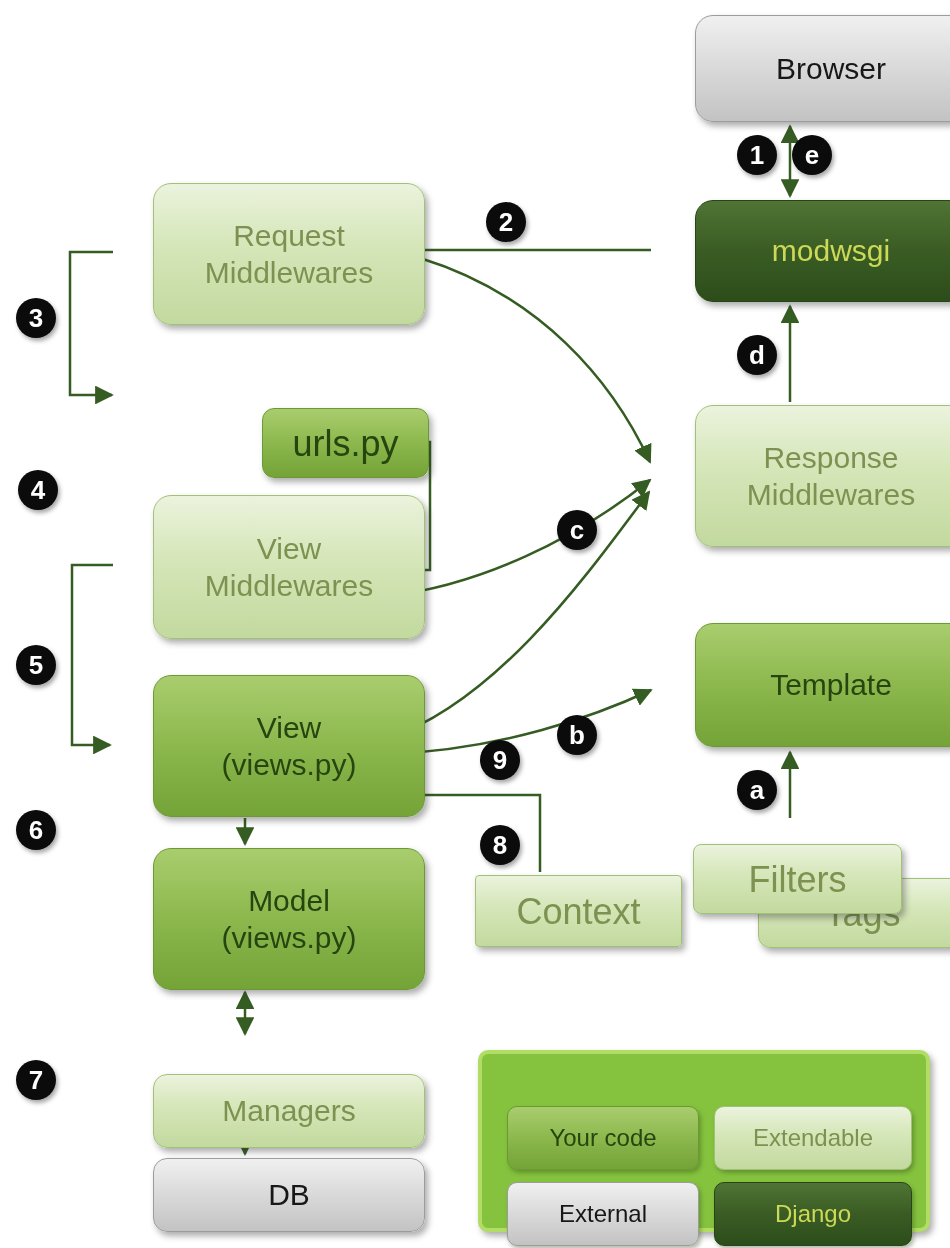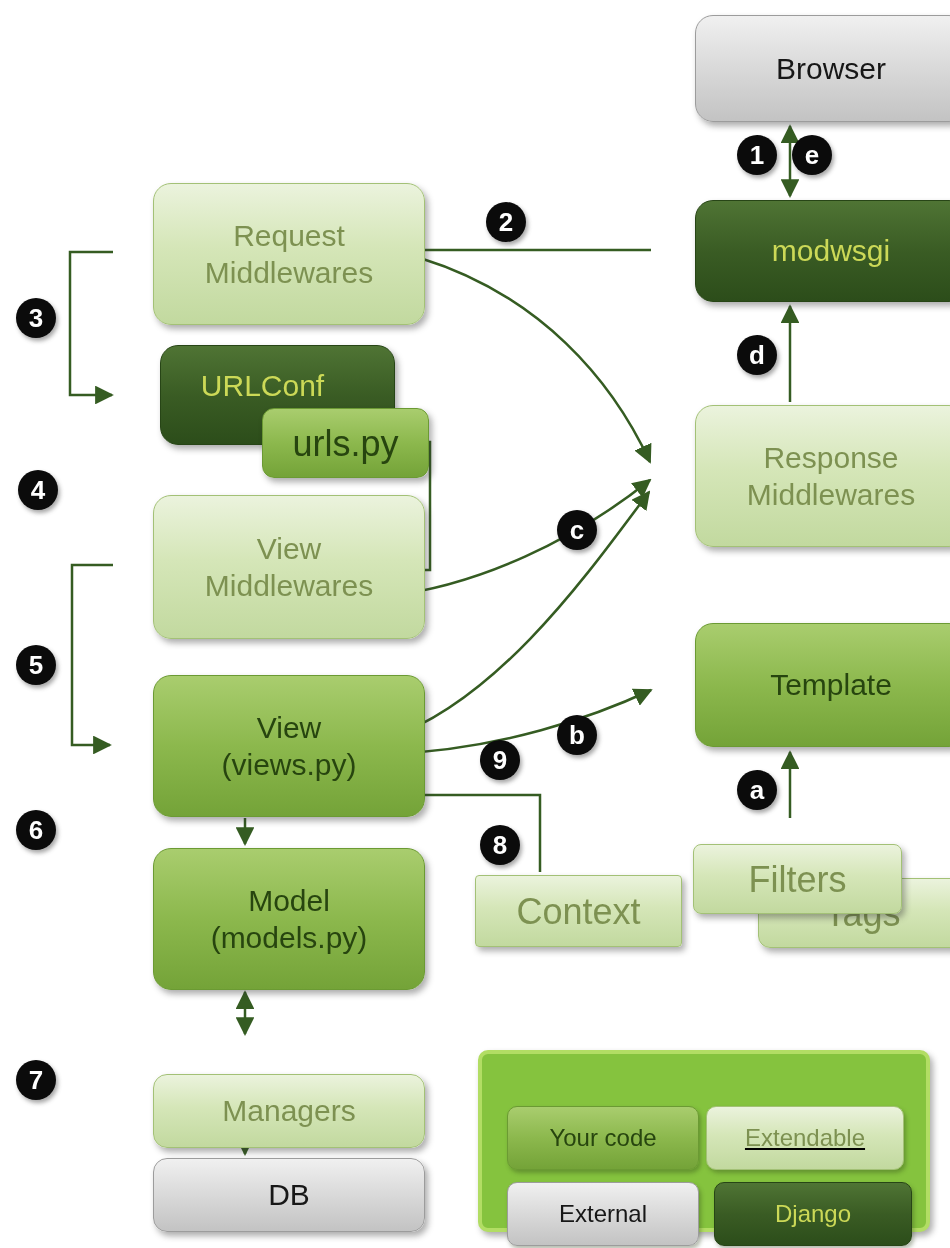--- a/index.html
+++ b/index.html
@@ -90,41 +90,38 @@
 
   <div class="node dark" style="left:655px;top:200px;width:270px;height:100px;">
     <span class="node-label">modwsgi</span>
   </div>
 
   <div class="node light" style="left:113px;top:183px;width:270px;height:140px;">
     <span class="node-label">Request
 Middlewares</span>
   </div>
 
-  <div class="node dark" style="left:120px;top:345px;width:235px;height:100px;padding-right:30px;padding-bottom:18px;box-sizing:border-box;">
-    <span class="node-label">URLConf</span>
-  </div>
 
   <div class="node medium small overlap-top" style="left:222px;top:408px;width:165px;height:68px;border-radius:12px;">
     <span class="node-label">urls.py</span>
   </div>
 
   <div class="node light" style="left:113px;top:495px;width:270px;height:142px;">
     <span class="node-label">View
 Middlewares</span>
   </div>
 
   <div class="node medium" style="left:113px;top:675px;width:270px;height:140px;">
     <span class="node-label">View
 (views.py)</span>
   </div>
 
   <div class="node medium" style="left:113px;top:848px;width:270px;height:140px;">
     <span class="node-label">Model
-(models.py)</span>
+(views.py)</span>
   </div>
 
   <div class="node light" style="left:113px;top:1074px;width:270px;height:72px;border-radius:14px;">
     <span class="node-label">Managers</span>
   </div>
 
   <div class="node gray" style="left:113px;top:1158px;width:270px;height:72px;border-radius:14px;">
     <span class="node-label">DB</span>
   </div>
 
@@ -161,21 +158,21 @@
   <div class="badge" style="left:480px;top:740px;">9</div>
   <div class="badge" style="left:737px;top:770px;">a</div>
   <div class="badge" style="left:557px;top:715px;">b</div>
   <div class="badge" style="left:557px;top:510px;">c</div>
   <div class="badge" style="left:737px;top:335px;">d</div>
 
   <div id="legend">
     <div class="legend-item medium" style="left:25px;top:24px;width:190px;height:62px;">
       <span class="node-label" style="font-size:24px;">Your code</span>
     </div>
-    <div class="legend-item light" style="left:224px;top:24px;width:196px;height:62px;text-decoration:underline;">
+    <div class="legend-item light" style="left:232px;top:24px;width:196px;height:62px;">
       <span class="node-label" style="font-size:24px;">Extendable</span>
     </div>
     <div class="legend-item gray" style="left:25px;top:100px;width:190px;height:62px;">
       <span class="node-label" style="font-size:24px;">External</span>
     </div>
     <div class="legend-item dark" style="left:232px;top:100px;width:196px;height:62px;">
       <span class="node-label" style="font-size:24px;">Django</span>
     </div>
   </div>
 

